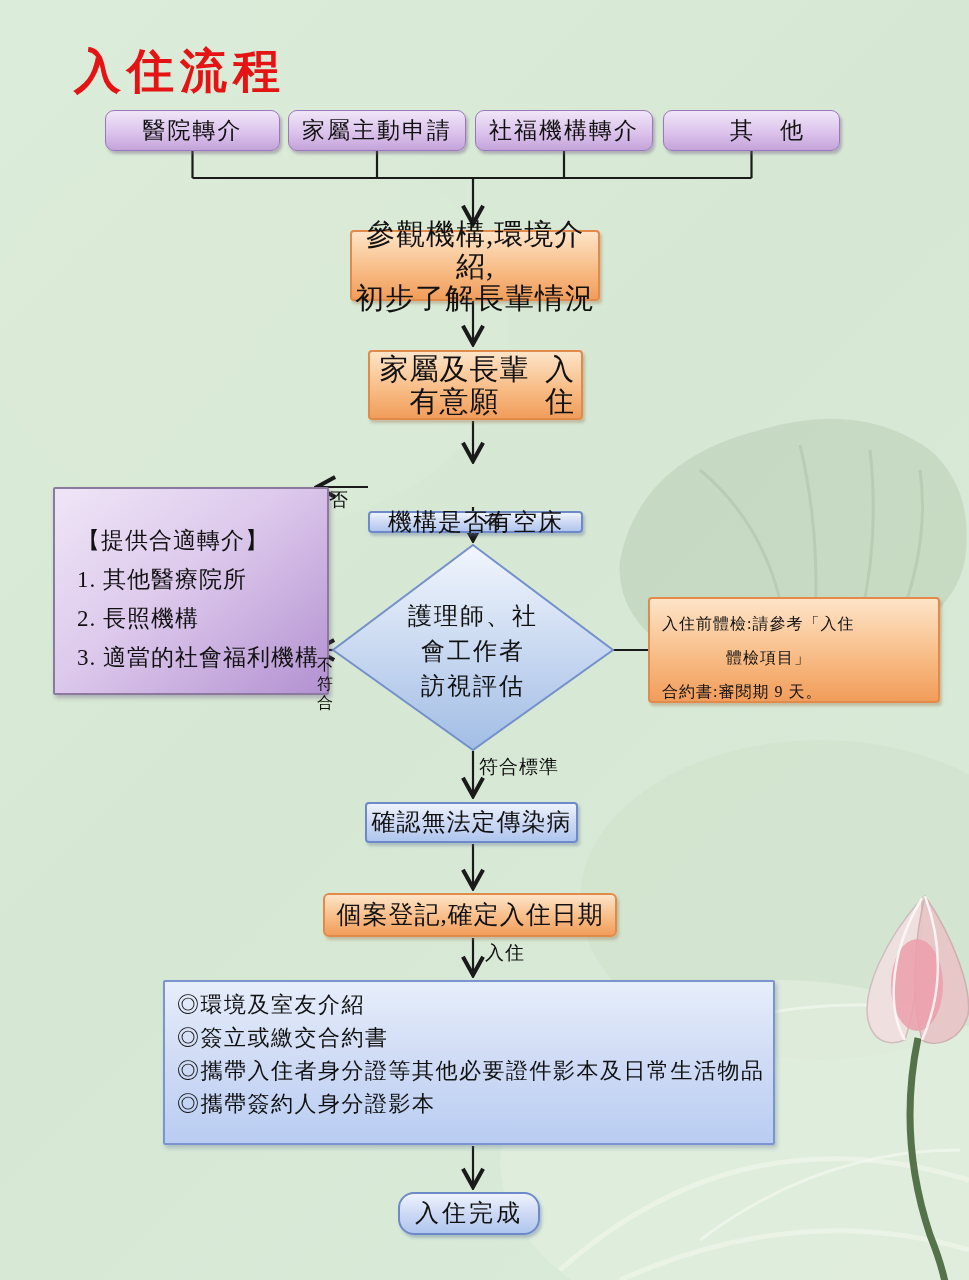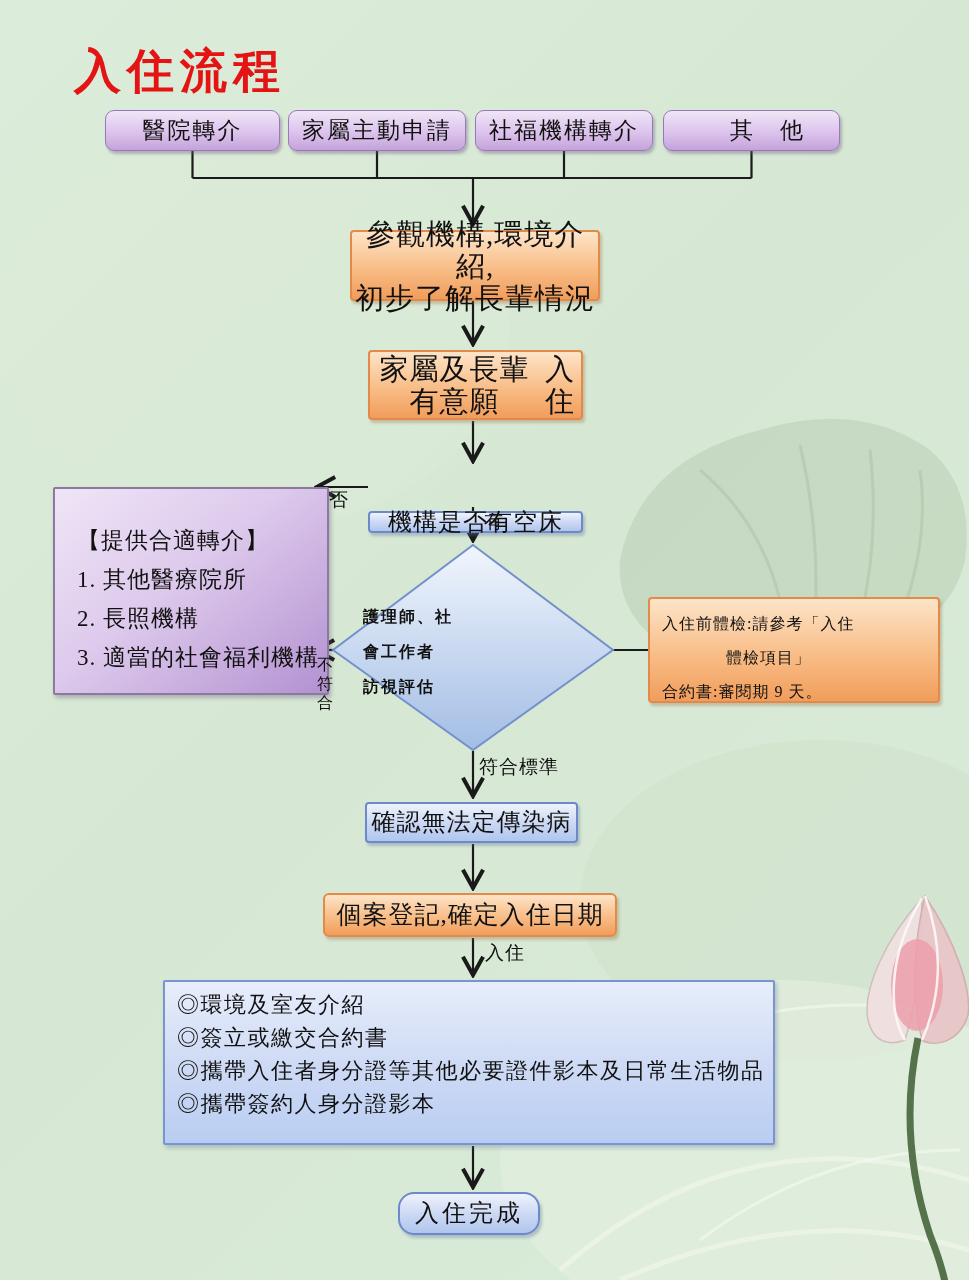--- a/index.html
+++ b/index.html
@@ -58,22 +58,22 @@
   #register{left:323px;top:893px;width:294px;height:44px;font-size:25px;border-radius:6px;}
   #procedure-box{
     left:163px;top:980px;width:612px;height:165px;display:block;text-align:left;
     background:linear-gradient(#e7eefb 0%,#cfdbf5 50%,#b9cdf2 100%);
     border:2px solid #7b94cf;border-radius:2px;
     box-shadow:2px 3px 4px rgba(90,110,150,.35);
     padding:6px 8px 0 12px;font-size:22px;line-height:33px;letter-spacing:1.5px;
   }
   #done-box{left:398px;top:1192px;width:142px;height:43px;border-radius:16px;letter-spacing:3px;}
   .diamond-text{
-    position:absolute;left:363px;top:599px;width:220px;text-align:left;
-    font-size:16px;line-height:35px;letter-spacing:2px;font-weight:bold;
+    position:absolute;left:363px;top:599px;width:220px;text-align:center;
+    font-size:24px;line-height:35px;letter-spacing:2px;
   }
   .edge-label{position:absolute;font-size:19px;letter-spacing:1px;}
   #lbl-no{left:329px;top:487px;}
   #lbl-yes{left:484px;top:509px;}
   #lbl-notmatch{left:314px;top:655px;width:22px;line-height:19px;font-size:16px;text-align:center;letter-spacing:0;}
   #lbl-match{left:479px;top:754px;}
   #lbl-checkin{left:485px;top:940px;}
 </style>
 </head>
 <body>

